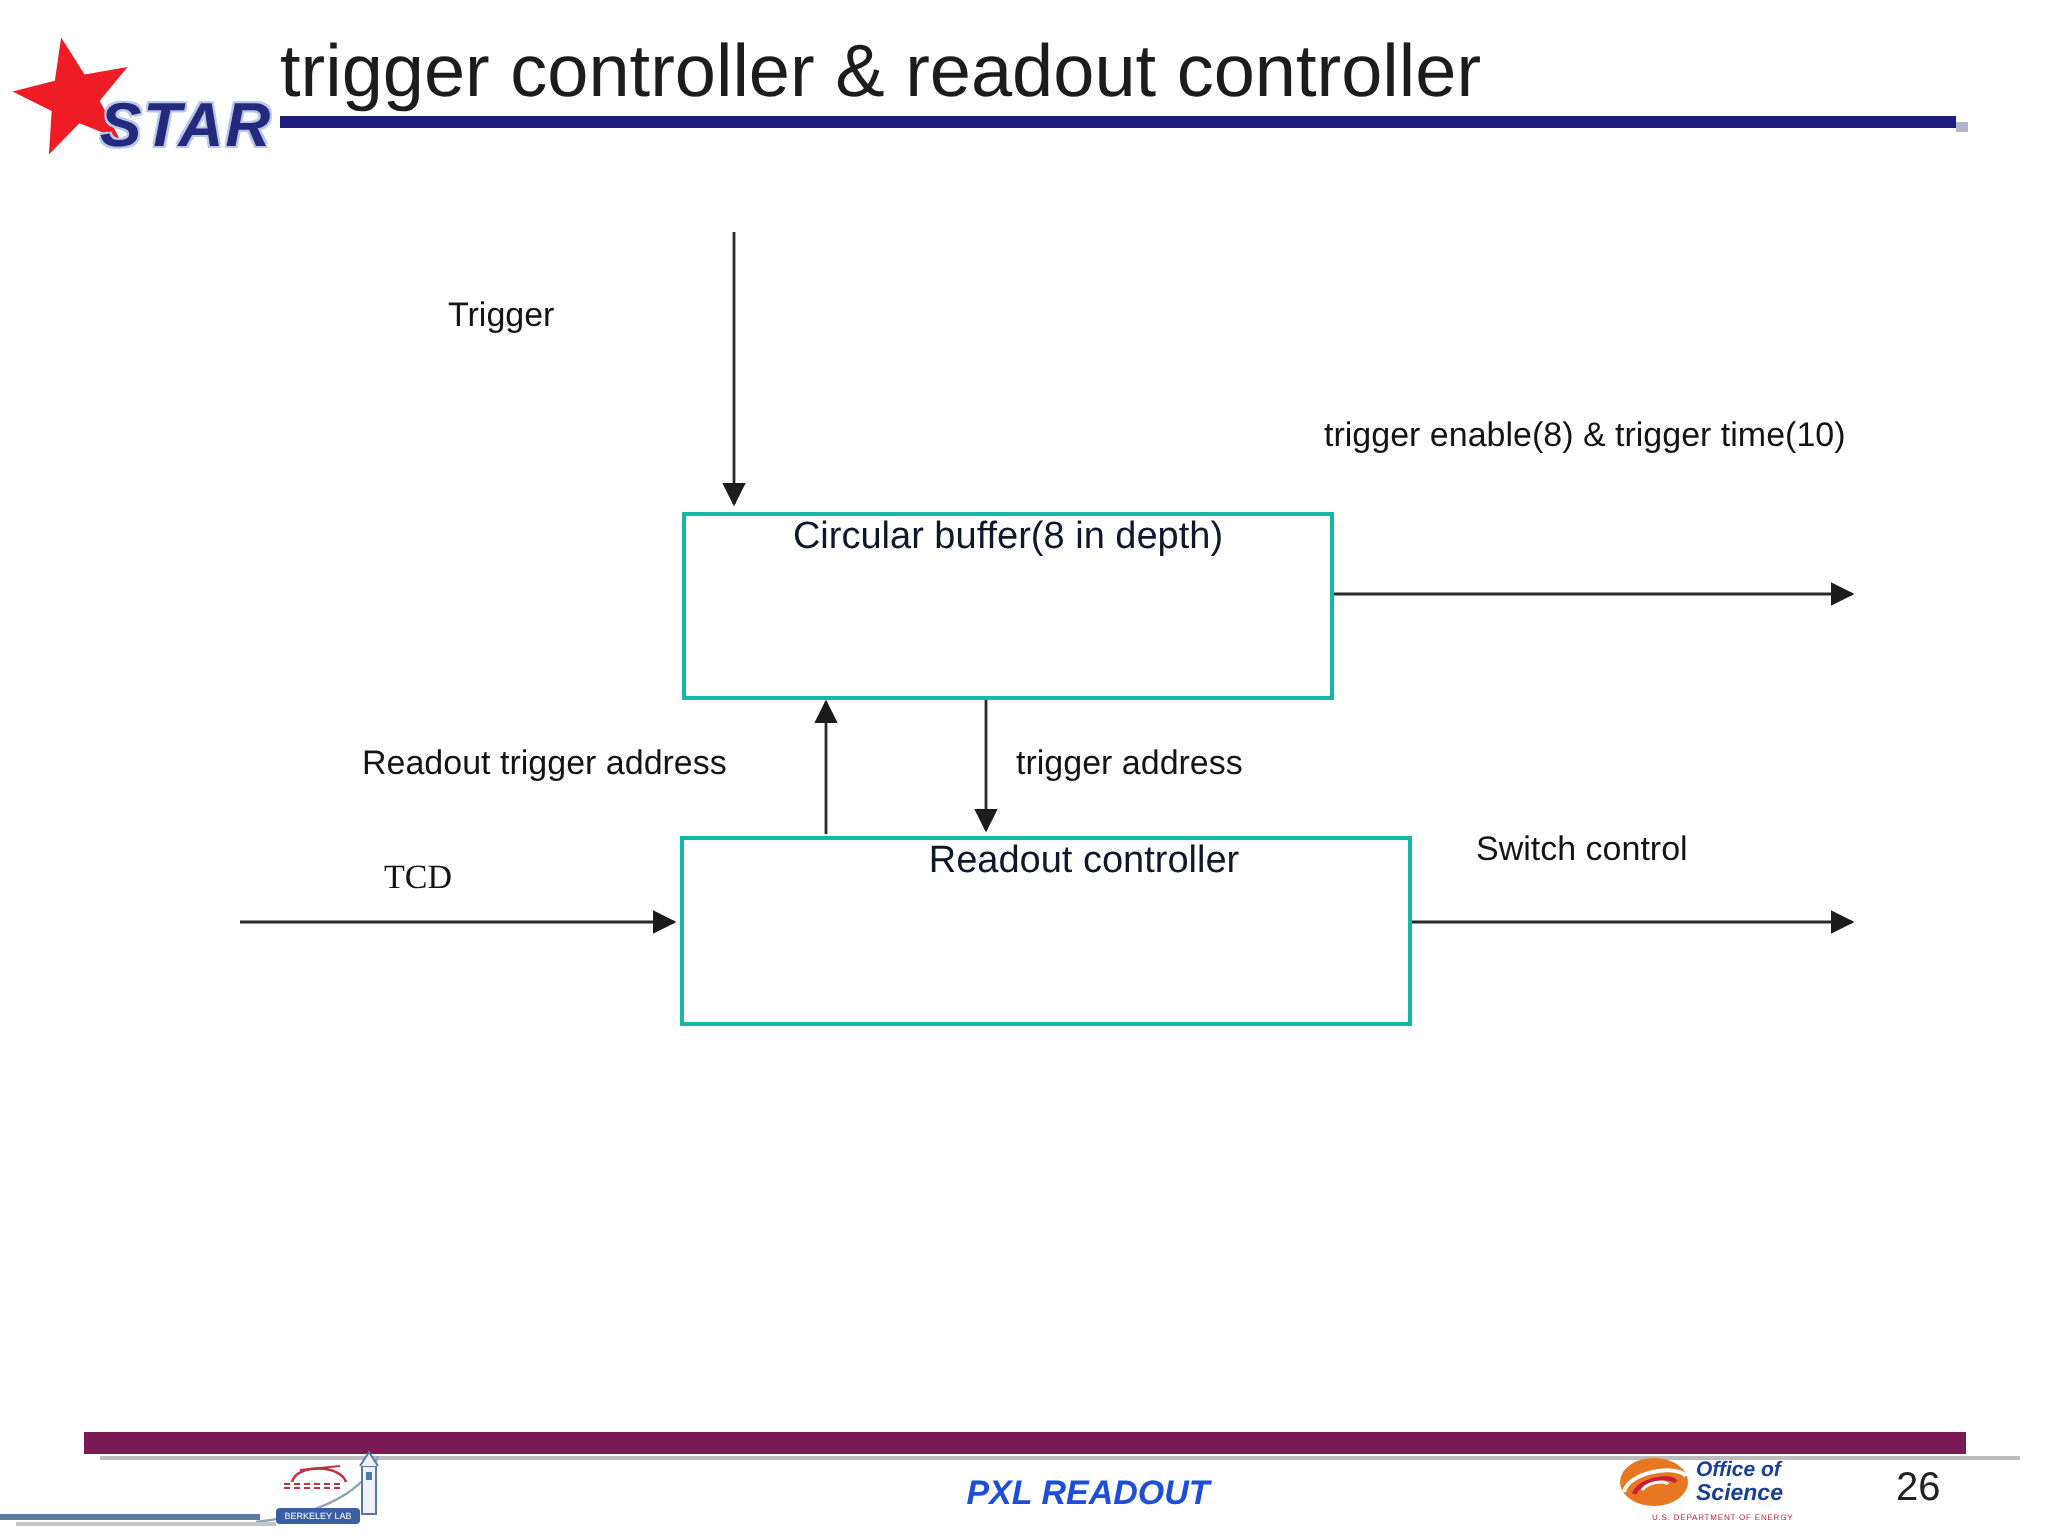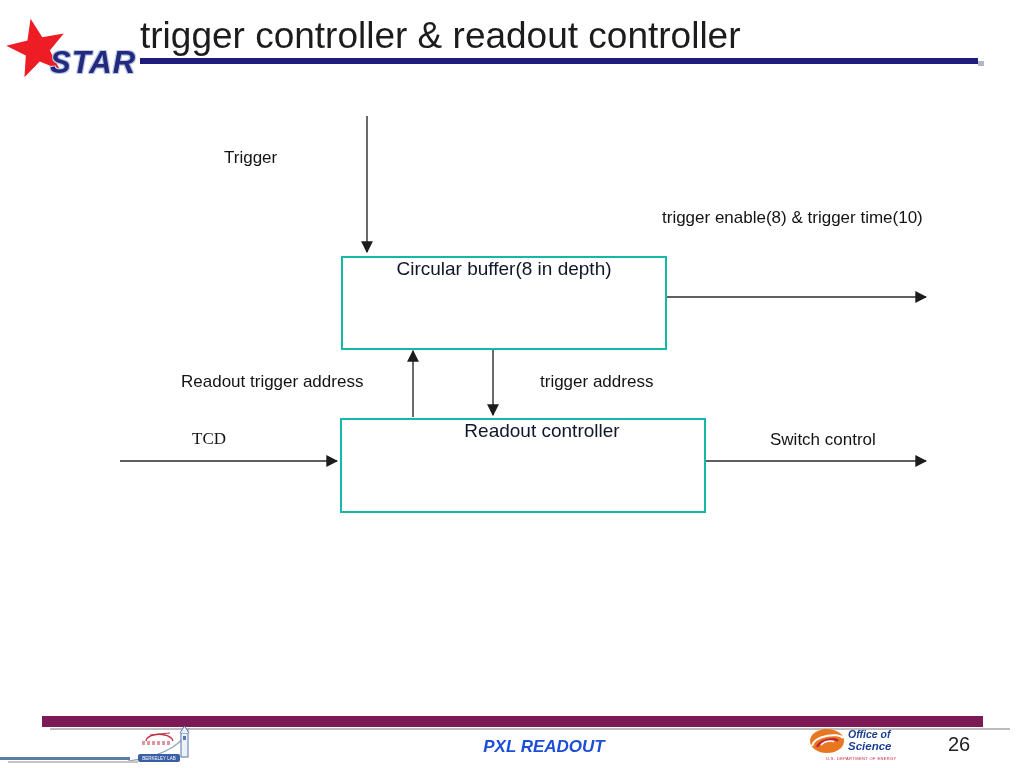--- a/index.html
+++ b/index.html
@@ -20,23 +20,23 @@
   .diagram-svg{position:absolute;left:0;top:0;width:1024px;height:768px;pointer-events:none;}
   .lbl{position:absolute;font-size:17px;color:#141414;white-space:nowrap;}
   .box{position:absolute;background:#fff;border:2px solid #14b8a6;display:flex;align-items:flex-start;
        justify-content:center;font-size:19px;color:#0f172a;}
   .box-circular{left:341px;top:256px;width:322px;height:90px;}
   .box-readout{left:340px;top:418px;width:324px;height:91px;padding-left:38px;}
 
   .lbl-trigger{left:224px;top:148px;}
   .lbl-trigger-enable{left:662px;top:208px;}
   .lbl-readout-trigger-address{left:181px;top:372px;}
-  .lbl-trigger-address{left:540px;top:372px;}
+  .lbl-trigger-address{left:508px;top:372px;}
   .lbl-tcd{left:192px;top:429px;font-family:Liberation Serif, serif;}
-  .lbl-switch-control{left:770px;top:415px;margin-top:15px;}
+  .lbl-switch-control{left:738px;top:415px;}
 
   
   .footer-bar{position:absolute;left:42px;top:716px;width:941px;height:11px;background:#7c1a55;}
   .footer-bar-shadow{position:absolute;left:50px;top:728px;width:960px;height:2px;background:#bcbcbc;}
   .berkeley-logo{position:absolute;left:126px;top:724px;width:78px;height:40px;}
   .footer-center{position:absolute;left:414px;top:737px;width:260px;text-align:center;
                  font-size:17px;font-weight:bold;font-style:italic;color:#1d4ed8;white-space:nowrap;}
   .oos-logo{position:absolute;left:808px;top:726px;width:120px;height:40px;}
   .page-number{position:absolute;left:948px;top:733px;font-size:20px;color:#222;}
   .corner-line{position:absolute;left:0;top:757px;width:130px;height:3px;background:#5b7ca3;}

